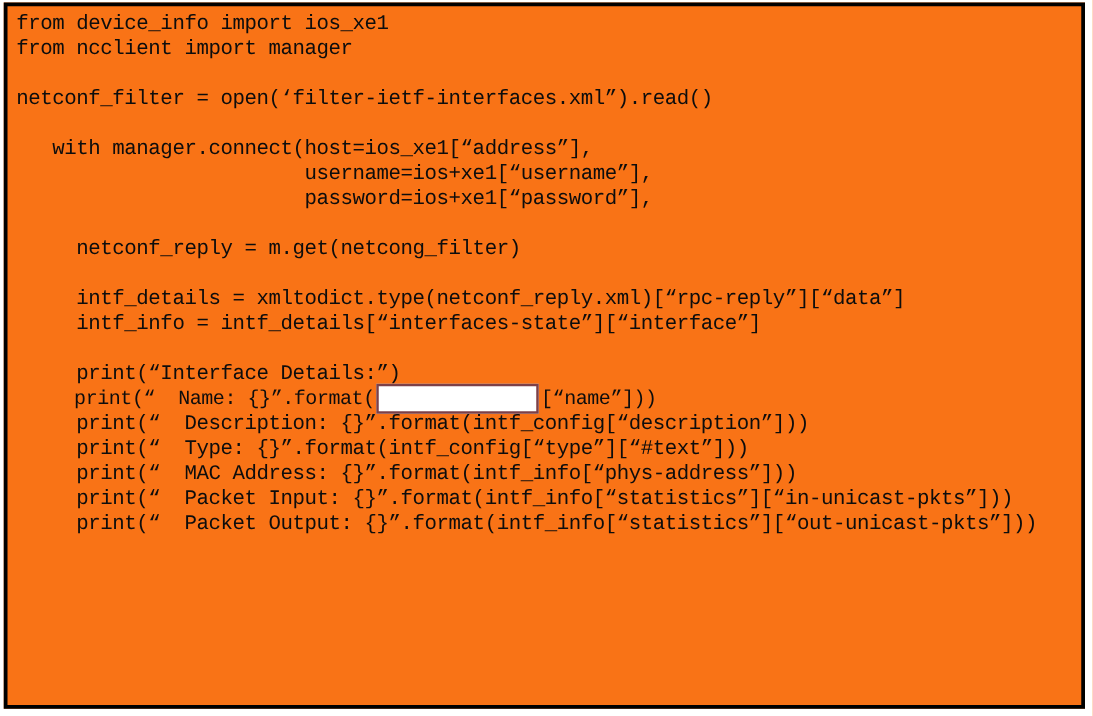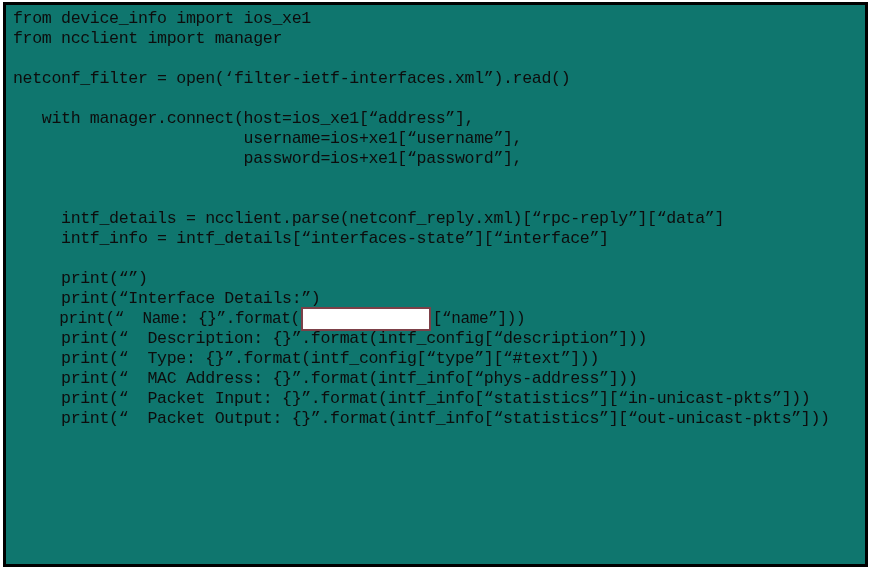--- a/index.html
+++ b/index.html
@@ -14,21 +14,21 @@
     font-family: "Liberation Mono", "DejaVu Sans Mono", monospace;
   }
 
   #code-window {
     position: absolute;
     left: 3px;
     top: 2px;
     width: 865px;
     height: 565px;
     box-sizing: border-box;
-    background: #0f766e;
+    background: #f97316;
     border: 3px solid #000000;
     overflow: hidden;
   }
 
   #code-listing {
     position: absolute;
     left: 0;
     top: 0;
     right: 0;
     bottom: 0;
@@ -90,25 +90,25 @@
   <div id="code-listing">
       <div class="code-line">from device_info import ios_xe1</div>
       <div class="code-line">from ncclient import manager</div>
       <div class="code-line blank"></div>
       <div class="code-line">netconf_filter = open(‘filter-ietf-interfaces.xml”).read()</div>
       <div class="code-line blank"></div>
       <div class="code-line">   with manager.connect(host=ios_xe1[“address”],</div>
       <div class="code-line">                        username=ios+xe1[“username”],</div>
       <div class="code-line">                        password=ios+xe1[“password”],</div>
       <div class="code-line blank"></div>
+      <div class="code-line">     netconf_reply = m.get(netcong_filter)</div>
       <div class="code-line blank"></div>
-      <div class="code-line">     intf_details = ncclient.parse(netconf_reply.xml)[“rpc-reply”][“data”]</div>
+      <div class="code-line">     intf_details = xmltodict.type(netconf_reply.xml)[“rpc-reply”][“data”]</div>
       <div class="code-line">     intf_info = intf_details[“interfaces-state”][“interface”]</div>
       <div class="code-line blank"></div>
-      <div class="code-line">     print(“”)</div>
       <div class="code-line">     print(“Interface Details:”)</div>
       <div class="code-line has-slot"><span class="seg">     print(“  Name: {}”.format(</span><input type="text" class="answer-slot" placeholder="" style=""><span class="seg">[“name”]))</span></div>
       <div class="code-line">     print(“  Description: {}”.format(intf_config[“description”]))</div>
       <div class="code-line">     print(“  Type: {}”.format(intf_config[“type”][“#text”]))</div>
       <div class="code-line">     print(“  MAC Address: {}”.format(intf_info[“phys-address”]))</div>
       <div class="code-line">     print(“  Packet Input: {}”.format(intf_info[“statistics”][“in-unicast-pkts”]))</div>
       <div class="code-line">     print(“  Packet Output: {}”.format(intf_info[“statistics”][“out-unicast-pkts”]))</div>
     </div>
 </div>
 

